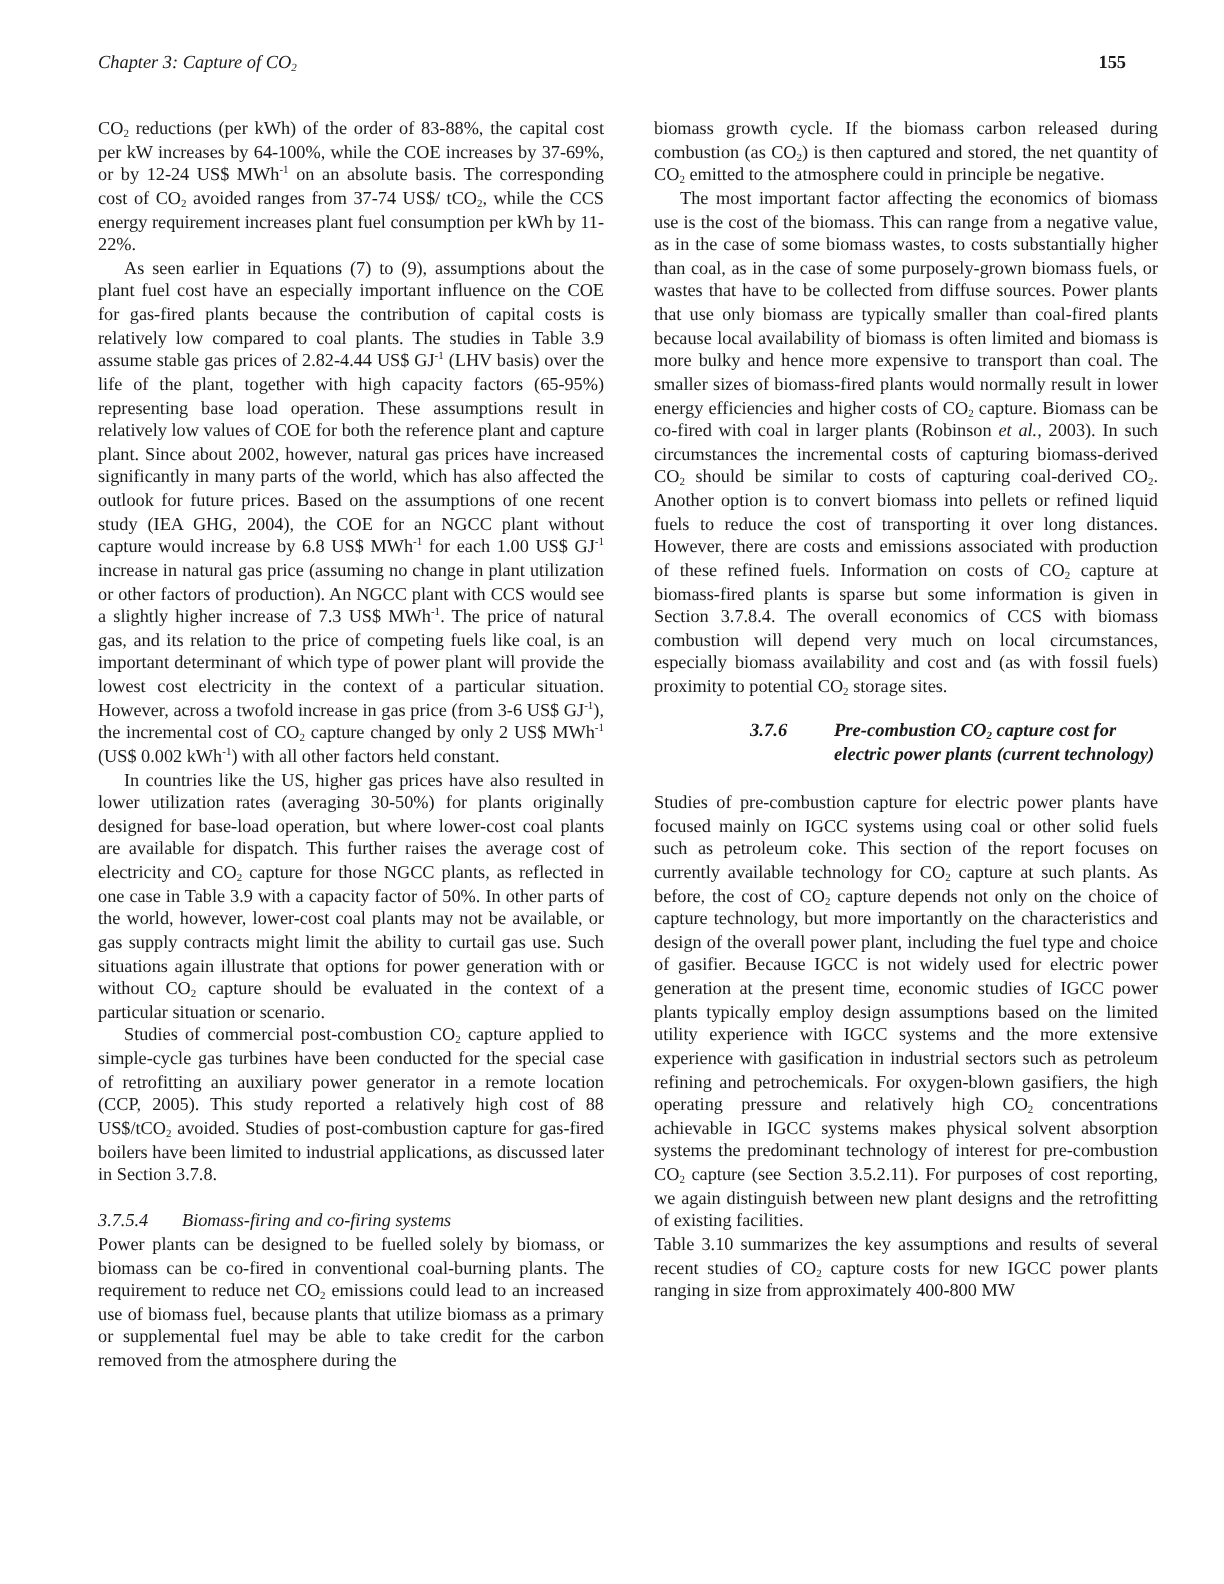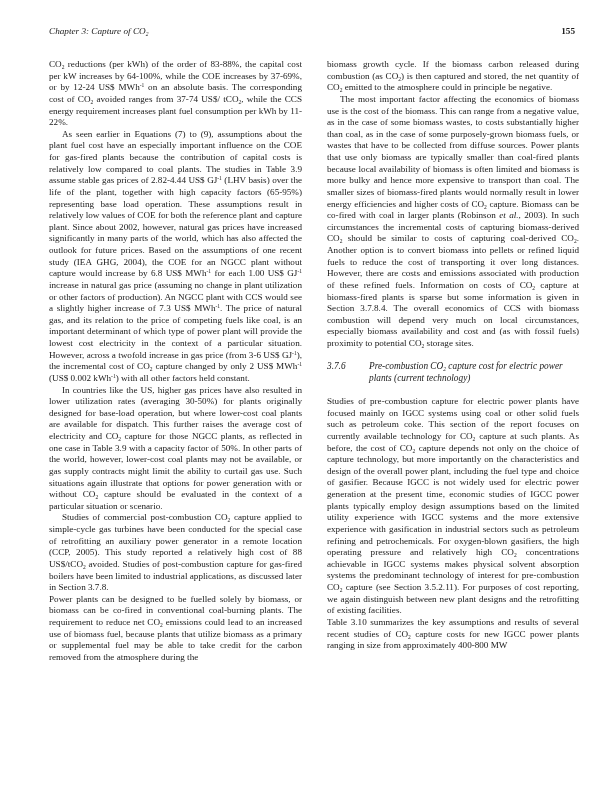--- a/index.html
+++ b/index.html
@@ -1,48 +1,49 @@
 <!DOCTYPE html>
 <html><head>
 <meta charset="utf-8">
 <style>
   html, body { margin: 0; padding: 0; background: #ffffff; }
   body { width: 612px; height: 792px; position: relative; overflow: hidden;
          font-family: "Liberation Serif", "DejaVu Serif", serif; color: #1a1a1a; }
   .header { position: absolute; top: 26px; left: 49px; right: 33px; height: 16px;
             font-size: 9.2px; }
   .header .title { position: absolute; left: 0; top: 0; font-style: italic; }
-  .header .page-num { position: absolute; right: 4px; top: 0; font-weight: bold; }
+  .header .page-num { position: absolute; right: 16px; top: 0; font-weight: bold; }
   .col { position: absolute; top: 59px; width: 253px; font-size: 9.15px; line-height: 11.62px; }
   .col.left { left: 49px; }
   .col.right { left: 327px; width: 252px; }
   p { margin: 0; text-align: justify; text-align-last: auto; hyphens: none; }
   p.indent { text-indent: 13px; }
   sub { font-size: 5.5px; vertical-align: -1.5px; line-height: 0; }
   sup { font-size: 5.5px; vertical-align: 3.5px; line-height: 0; }
   .subsec { font-style: italic; margin-top: 11.6px; }
   .subsec .num { display: inline-block; width: 42px; }
-  .section { font-weight: normal; font-style: italic; margin-top: 11.6px; margin-bottom: 11.6px;
-             display: flex; font-size: 9.3px; }
+  .section { font-weight: bold; font-style: italic; margin-top: 11.6px; margin-bottom: 11.6px;
+             display: flex; font-size: 9.3px; margin-left: 48px; }
   .section .num { width: 42px; flex: none; }
   .section .ttl { flex: 1; }
 </style>
 </head>
 <body>
 
 <div class="header">
   <span class="title">Chapter 3: Capture of CO<sub>2</sub></span>
   <span class="page-num">155</span>
 </div>
 
 <div class="col left">
     <p>CO<sub>2</sub> reductions (per kWh) of the order of 83-88%, the capital cost per kW increases by 64-100%, while the COE increases by 37-69%, or by 12-24 US$ MWh<sup>-1</sup> on an absolute basis. The corresponding cost of CO<sub>2</sub> avoided ranges from 37-74 US$/ tCO<sub>2</sub>, while the CCS energy requirement increases plant fuel consumption per kWh by 11-22%.</p>
     <p class="indent">As seen earlier in Equations (7) to (9), assumptions about the plant fuel cost have an especially important influence on the COE for gas-fired plants because the contribution of capital costs is relatively low compared to coal plants. The studies in Table 3.9 assume stable gas prices of 2.82-4.44 US$ GJ<sup>-1</sup> (LHV basis) over the life of the plant, together with high capacity factors (65-95%) representing base load operation. These assumptions result in relatively low values of COE for both the reference plant and capture plant. Since about 2002, however, natural gas prices have increased significantly in many parts of the world, which has also affected the outlook for future prices. Based on the assumptions of one recent study (IEA GHG, 2004), the COE for an NGCC plant without capture would increase by 6.8 US$ MWh<sup>-1</sup> for each 1.00 US$ GJ<sup>-1</sup> increase in natural gas price (assuming no change in plant utilization or other factors of production). An NGCC plant with CCS would see a slightly higher increase of 7.3 US$ MWh<sup>-1</sup>. The price of natural gas, and its relation to the price of competing fuels like coal, is an important determinant of which type of power plant will provide the lowest cost electricity in the context of a particular situation. However, across a twofold increase in gas price (from 3-6 US$ GJ<sup>-1</sup>), the incremental cost of CO<sub>2</sub> capture changed by only 2 US$ MWh<sup>-1</sup> (US$ 0.002 kWh<sup>-1</sup>) with all other factors held constant.</p>
     <p class="indent">In countries like the US, higher gas prices have also resulted in lower utilization rates (averaging 30-50%) for plants originally designed for base-load operation, but where lower-cost coal plants are available for dispatch. This further raises the average cost of electricity and CO<sub>2</sub> capture for those NGCC plants, as reflected in one case in Table 3.9 with a capacity factor of 50%. In other parts of the world, however, lower-cost coal plants may not be available, or gas supply contracts might limit the ability to curtail gas use. Such situations again illustrate that options for power generation with or without CO<sub>2</sub> capture should be evaluated in the context of a particular situation or scenario.</p>
     <p class="indent">Studies of commercial post-combustion CO<sub>2</sub> capture applied to simple-cycle gas turbines have been conducted for the special case of retrofitting an auxiliary power generator in a remote location (CCP, 2005). This study reported a relatively high cost of 88 US$/tCO<sub>2</sub> avoided. Studies of post-combustion capture for gas-fired boilers have been limited to industrial applications, as discussed later in Section 3.7.8.</p>
+    <p class="subsec"><span class="num">3.7.5.4</span><span>Biomass-firing and co-firing systems</span></p>
     <p>Power plants can be designed to be fuelled solely by biomass, or biomass can be co-fired in conventional coal-burning plants. The requirement to reduce net CO<sub>2</sub> emissions could lead to an increased use of biomass fuel, because plants that utilize biomass as a primary or supplemental fuel may be able to take credit for the carbon removed from the atmosphere during the</p>
   </div>
 <div class="col right">
     <p>biomass growth cycle. If the biomass carbon released during combustion (as CO<sub>2</sub>) is then captured and stored, the net quantity of CO<sub>2</sub> emitted to the atmosphere could in principle be negative.</p>
     <p class="indent">The most important factor affecting the economics of biomass use is the cost of the biomass. This can range from a negative value, as in the case of some biomass wastes, to costs substantially higher than coal, as in the case of some purposely-grown biomass fuels, or wastes that have to be collected from diffuse sources. Power plants that use only biomass are typically smaller than coal-fired plants because local availability of biomass is often limited and biomass is more bulky and hence more expensive to transport than coal. The smaller sizes of biomass-fired plants would normally result in lower energy efficiencies and higher costs of CO<sub>2</sub> capture. Biomass can be co-fired with coal in larger plants (Robinson <i>et al.</i>, 2003). In such circumstances the incremental costs of capturing biomass-derived CO<sub>2</sub> should be similar to costs of capturing coal-derived CO<sub>2</sub>. Another option is to convert biomass into pellets or refined liquid fuels to reduce the cost of transporting it over long distances. However, there are costs and emissions associated with production of these refined fuels. Information on costs of CO<sub>2</sub> capture at biomass-fired plants is sparse but some information is given in Section 3.7.8.4. The overall economics of CCS with biomass combustion will depend very much on local circumstances, especially biomass availability and cost and (as with fossil fuels) proximity to potential CO<sub>2</sub> storage sites.</p>
     <div class="section">
       <span class="num">3.7.6</span>
       <span class="ttl">Pre-combustion CO<sub>2</sub> capture cost for electric power plants (current technology)</span>
     </div>
     <p>Studies of pre-combustion capture for electric power plants have focused mainly on IGCC systems using coal or other solid fuels such as petroleum coke. This section of the report focuses on currently available technology for CO<sub>2</sub> capture at such plants. As before, the cost of CO<sub>2</sub> capture depends not only on the choice of capture technology, but more importantly on the characteristics and design of the overall power plant, including the fuel type and choice of gasifier. Because IGCC is not widely used for electric power generation at the present time, economic studies of IGCC power plants typically employ design assumptions based on the limited utility experience with IGCC systems and the more extensive experience with gasification in industrial sectors such as petroleum refining and petrochemicals. For oxygen-blown gasifiers, the high operating pressure and relatively high CO<sub>2</sub> concentrations achievable in IGCC systems makes physical solvent absorption systems the predominant technology of interest for pre-combustion CO<sub>2</sub> capture (see Section 3.5.2.11). For purposes of cost reporting, we again distinguish between new plant designs and the retrofitting of existing facilities.</p>

